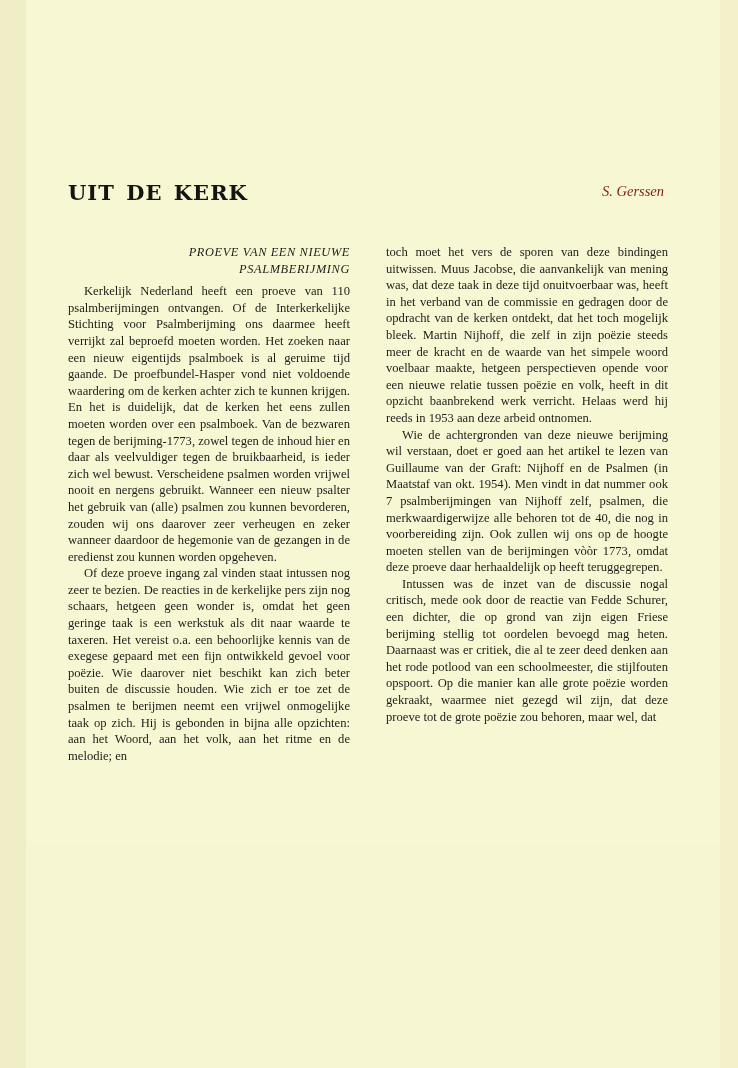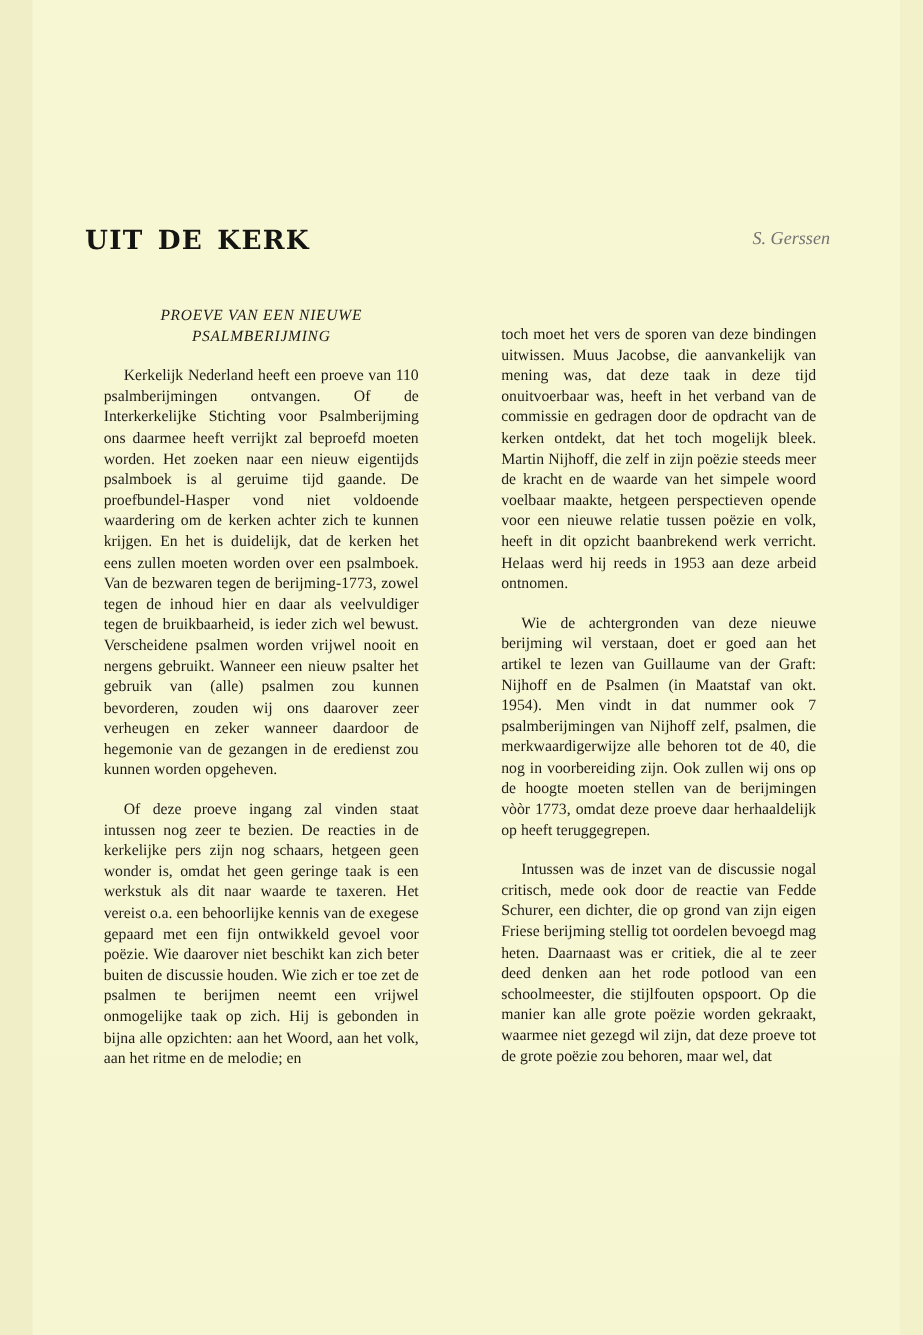--- a/index.html
+++ b/index.html
@@ -64,44 +64,44 @@
     font-variant: small-caps;
     text-transform: lowercase;
   }
   .masthead-author {
     position: absolute;
     right: 4px;
     top: 11px;
     font-family: "Liberation Serif", serif;
     font-style: italic;
     font-size: 14.5px;
-    color: #737373;
+    color: #7f1d1d;
   }
   .columns {
     position: absolute;
     left: 0;
     top: 244px;
     width: 600px;
     display: flex;
     gap: 36px;
   }
   .col {
     width: 282px;
   }
   .heading {
     font-family: "Liberation Serif", serif;
     font-style: italic;
     font-size: 12.4px;
     letter-spacing: 0.6px;
     line-height: 16.6px;
     margin: 0 0 6px 0;
-    text-align: center;
+    text-align: right;
   }
   p.para {
-    margin: 15px;
+    margin: 0;
     font-size: 12.6px;
     line-height: 16.6px;
     text-align: justify;
     text-justify: inter-word;
     hyphens: manual;
   }
   p.para.indent {
     text-indent: 16px;
   }
   p.para + p.para {

